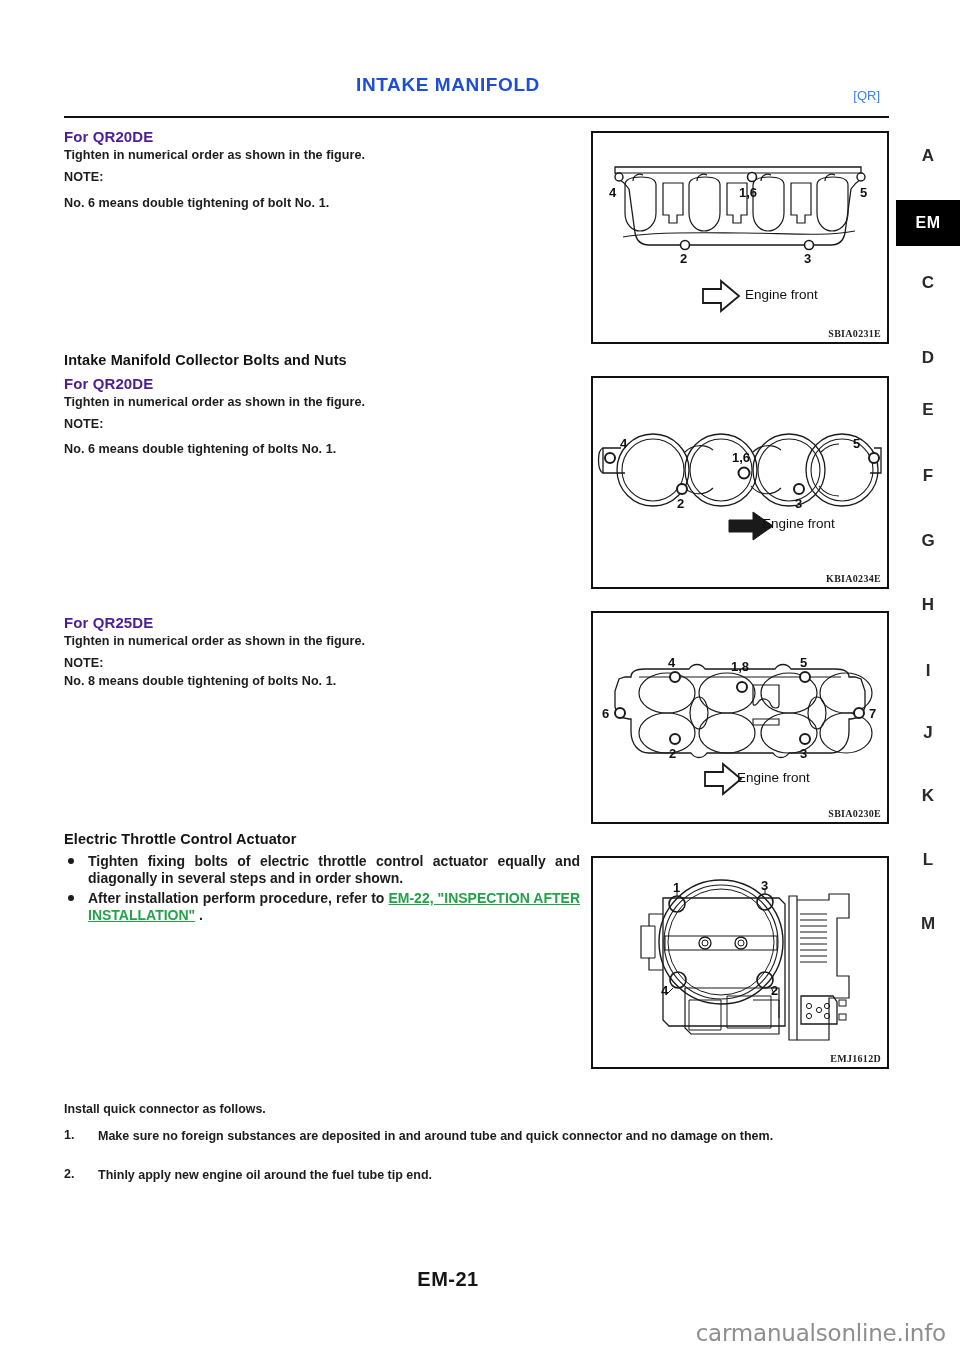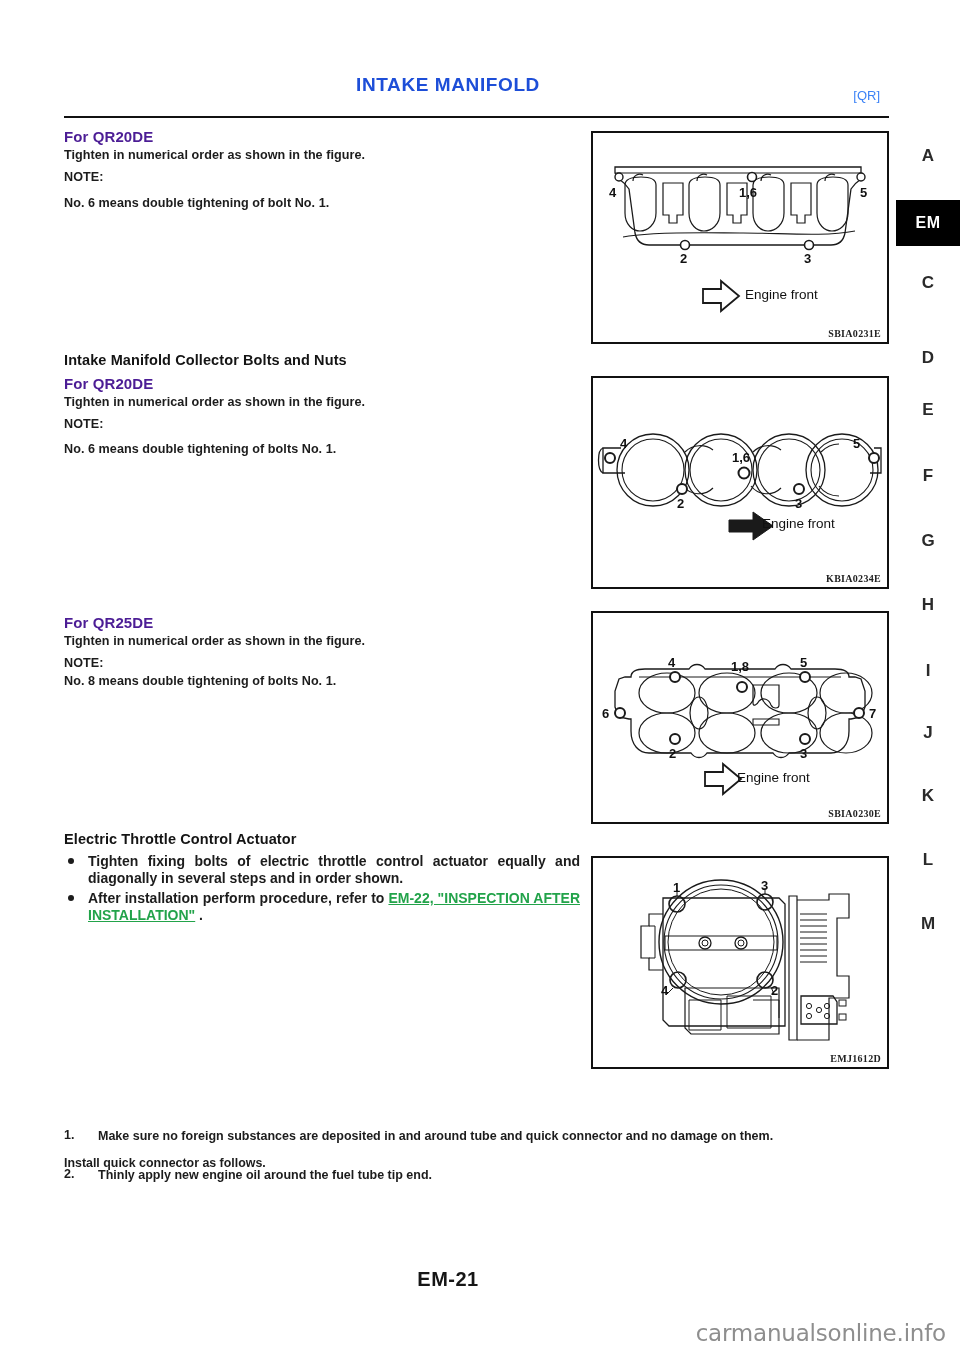--- a/index.html
+++ b/index.html
@@ -384,21 +384,21 @@
       <line x1="80" y1="130" x2="74" y2="136" stroke="#1a1a1a" stroke-width="1"></line>
       <line x1="178" y1="129" x2="181" y2="136" stroke="#1a1a1a" stroke-width="1"></line>
     </svg>
     <div style="position:absolute;left:80px;top:22px;font-size:13px;font-weight:bold;color:#111;">1</div>
     <div style="position:absolute;left:168px;top:20px;font-size:13px;font-weight:bold;color:#111;">3</div>
     <div style="position:absolute;left:68px;top:125px;font-size:13px;font-weight:bold;color:#111;">4</div>
     <div style="position:absolute;left:178px;top:125px;font-size:13px;font-weight:bold;color:#111;">2</div>
     <div class="fig-caption">EMJ1612D</div>
   </div>
 
-  <div class="txt-plain" style="top:1156px;">Install quick connector as follows.</div>
+  <div class="txt-plain" style="top:1102px;">Install quick connector as follows.</div>
 
   <div class="num-row" style="top:1128px;">
     <span class="num-idx">1.</span>
     <div class="num-text">Make sure no foreign substances are deposited in and around tube and quick connector and no damage on them.</div>
   </div>
 
   <div class="num-row" style="top:1167px;">
     <span class="num-idx">2.</span>
     <div class="num-text">Thinly apply new engine oil around the fuel tube tip end.</div>
   </div>

